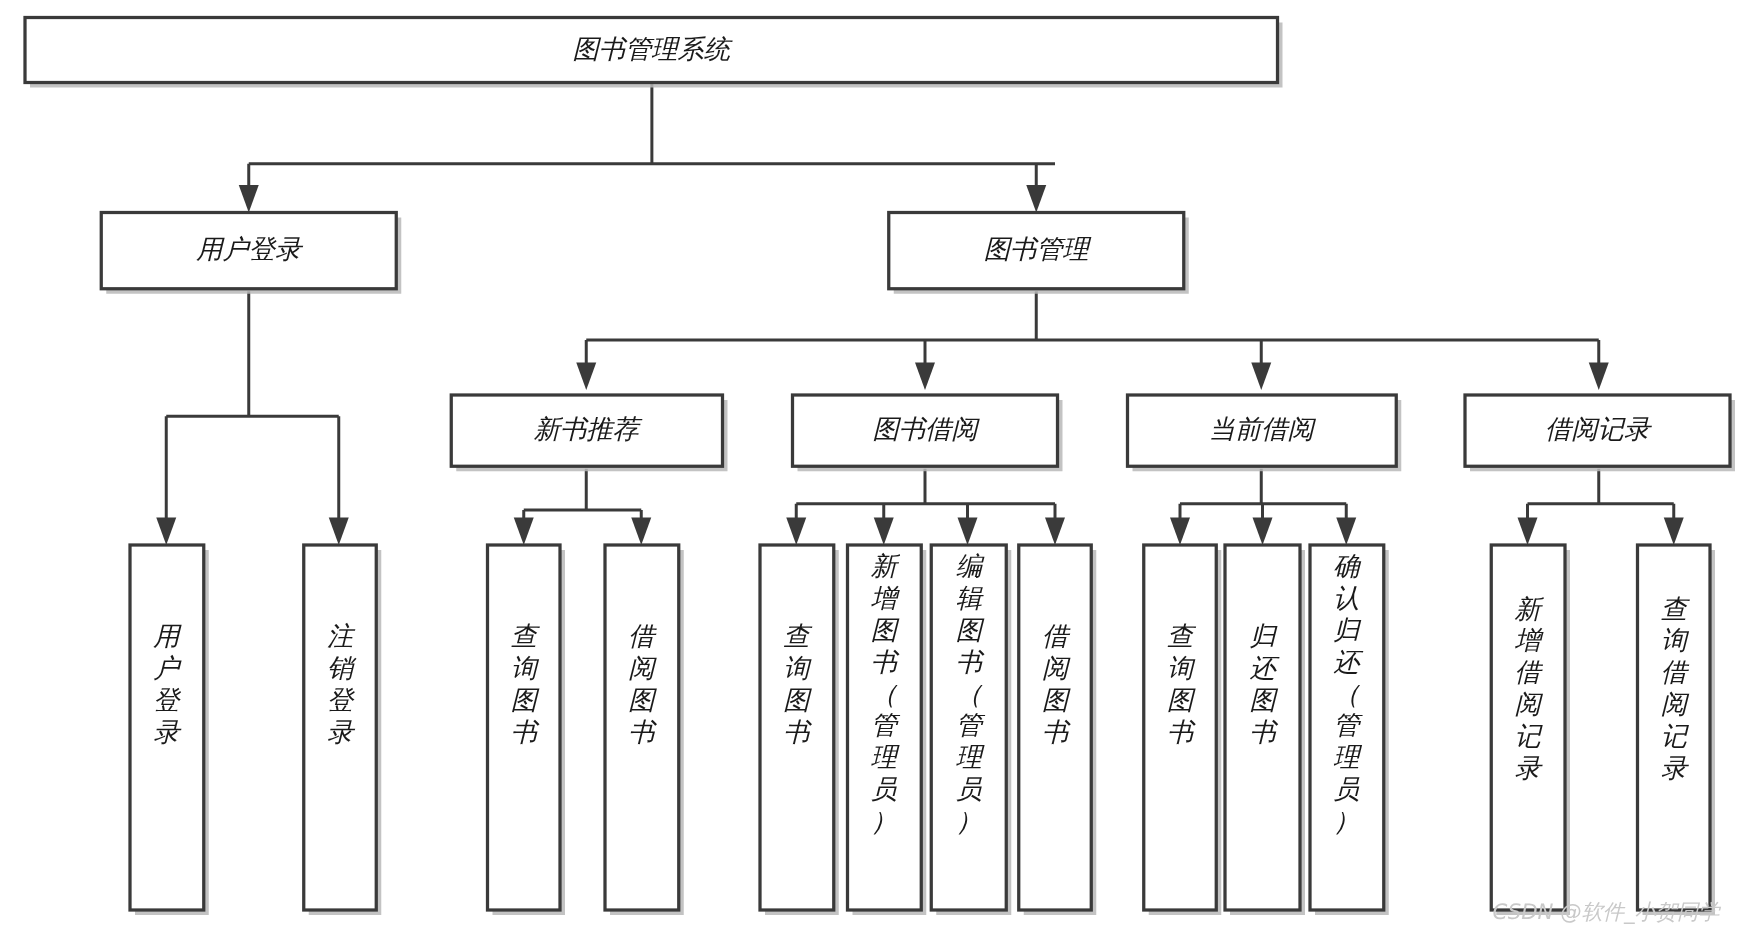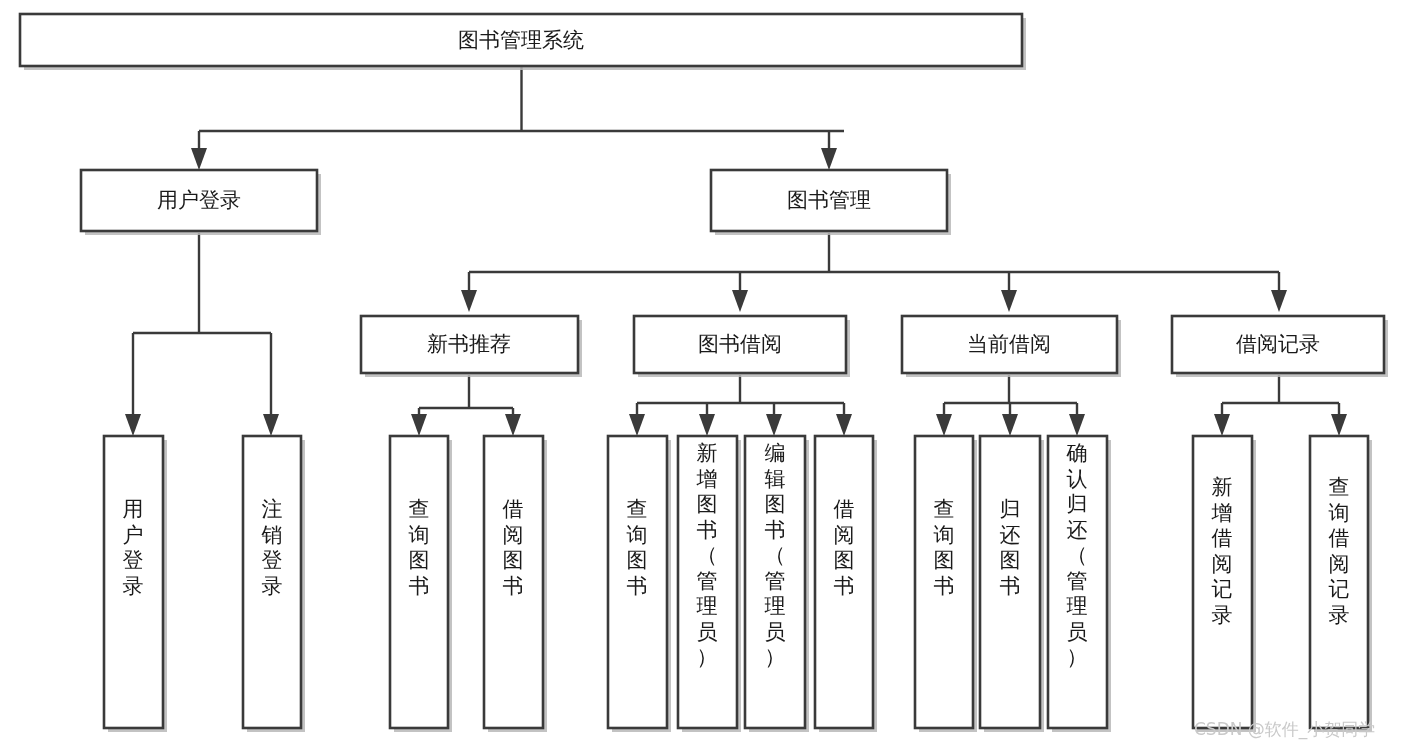--- a/index.html
+++ b/index.html
@@ -11,20 +11,21 @@
     width: 1405px;
     height: 747px;
     font-family: "DejaVu Sans", "Liberation Sans", sans-serif;
     overflow: hidden;
   }
   #diagram-root {
     position: relative;
     width: 1405px;
     height: 747px;
     background: #ffffff;
+    font-style: italic;
   }
   svg#flow-svg {
     position: absolute;
     left: 0;
     top: 0;
     width: 1405px;
     height: 747px;
     display: block;
   }
   .node-box {

